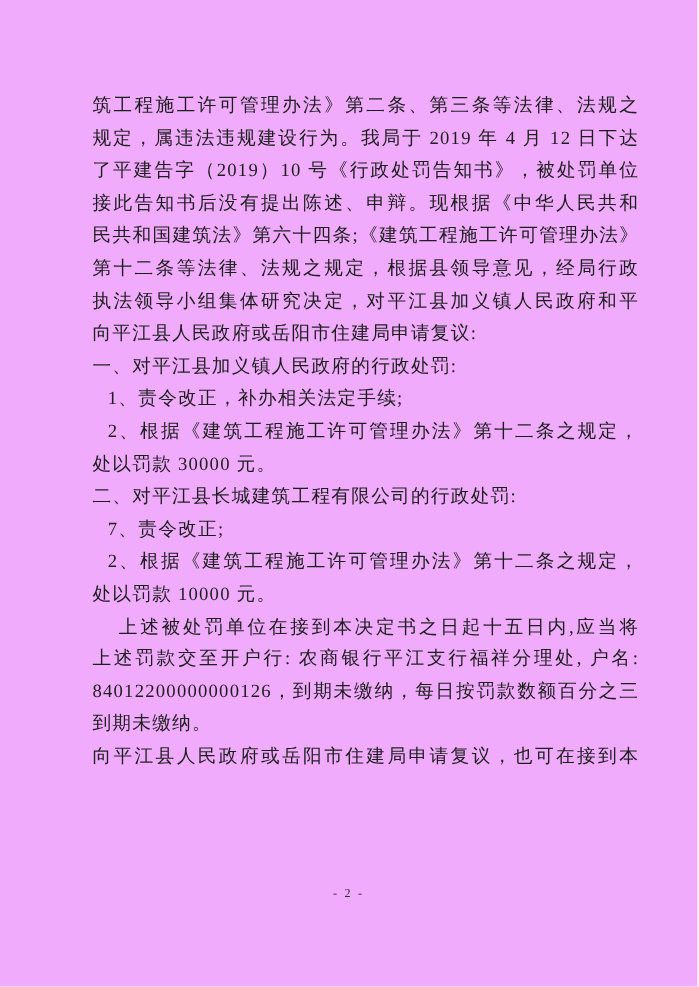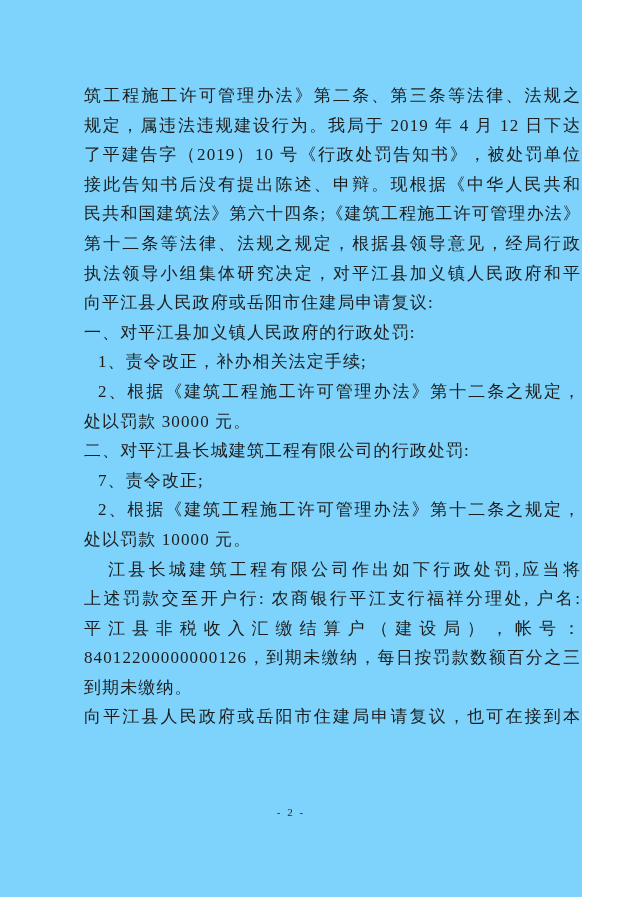--- a/index.html
+++ b/index.html
@@ -2,23 +2,23 @@
 <html><head>
 <meta charset="utf-8">
 <style>
   html, body {
     margin: 0;
     padding: 0;
     background: #ffffff;
   }
   .page {
     position: relative;
-    width: 582px;
+    width: 634px;
     height: 897px;
-    background: #7dd3fc;
+    background: #f0abfc;
     overflow: hidden;
     font-family: "Liberation Serif", "DejaVu Serif", serif;
     color: #1d1d1d;
   }
   .content {
     position: absolute;
     left: 84px;
     top: 81px;
     width: 497px;
     font-size: 17px;
@@ -63,21 +63,20 @@
       <div class="line stretch">执法领导小组集体研究决定，对平江县加义镇人民政府和平</div>
       <div class="line">向平江县人民政府或岳阳市住建局申请复议:</div>
       <div class="line">一、对平江县加义镇人民政府的行政处罚:</div>
       <div class="line indent-item">1、责令改正，补办相关法定手续;</div>
       <div class="line stretch indent-item">2、根据《建筑工程施工许可管理办法》第十二条之规定，</div>
       <div class="line">处以罚款 30000 元。</div>
       <div class="line">二、对平江县长城建筑工程有限公司的行政处罚:</div>
       <div class="line indent-item">7、责令改正;</div>
       <div class="line stretch indent-item">2、根据《建筑工程施工许可管理办法》第十二条之规定，</div>
       <div class="line">处以罚款 10000 元。</div>
-      <div class="line stretch indent-para">江县长城建筑工程有限公司作出如下行政处罚,应当将</div>
+      <div class="line stretch indent-para">上述被处罚单位在接到本决定书之日起十五日内,应当将</div>
       <div class="line stretch">上述罚款交至开户行: 农商银行平江支行福祥分理处, 户名:</div>
-      <div class="line stretch">平江县非税收入汇缴结算户（建设局），帐号：</div>
       <div class="line stretch">84012200000000126，到期未缴纳，每日按罚款数额百分之三</div>
       <div class="line">到期未缴纳。</div>
       <div class="line stretch">向平江县人民政府或岳阳市住建局申请复议，也可在接到本</div>
     </div>
   <div class="footer">- 2 -</div>
 </div>
 
 </body></html>

